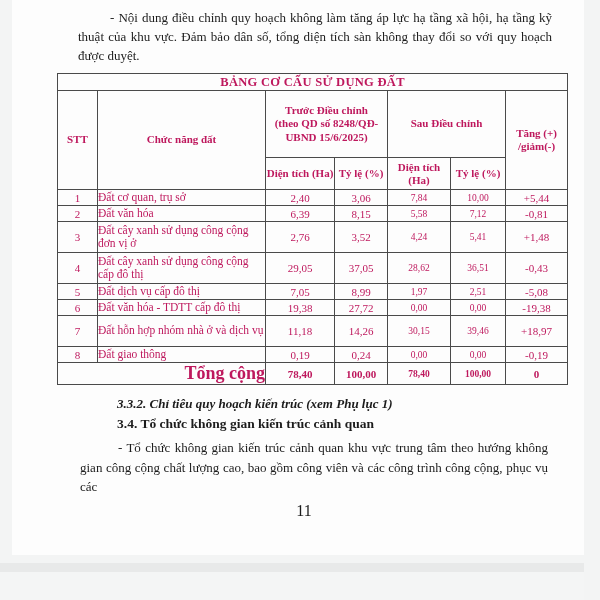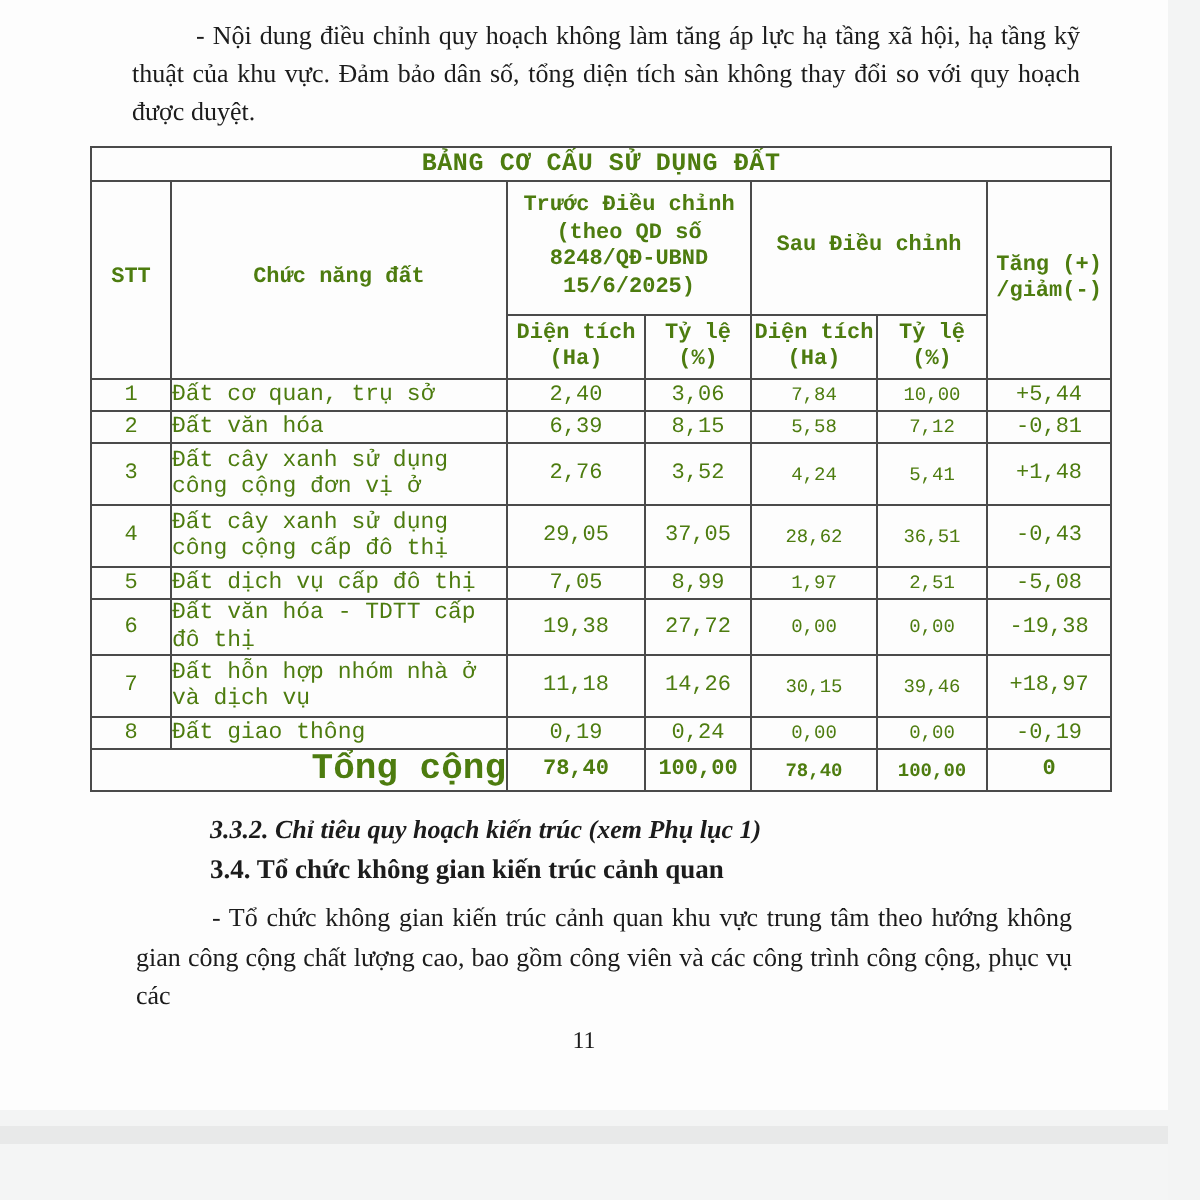--- a/index.html
+++ b/index.html
@@ -3,21 +3,21 @@
 <meta charset="utf-8">
 <style>
   html,body{margin:0;padding:0;}
   body{
     width:600px;height:600px;overflow:hidden;
     font-family:"Liberation Serif","DejaVu Serif",serif;
     background:#f3f4f4;
   }
   .viewport{position:relative;width:600px;height:600px;}
   .page{
-    position:absolute;left:0;top:0;width:584px;height:555px;
+    position:absolute;left:12px;top:0;width:584px;height:555px;
     background:#fdfdfd;color:#1c1c1c;
   }
   .page-bottom-edge{
     position:absolute;left:0;top:563px;width:584px;height:9px;
     background:#e8e9e9;
   }
   .below-page{
     position:absolute;left:0;top:572px;width:600px;height:28px;
     background:#f4f5f5;
   }
@@ -38,28 +38,27 @@
   }
   .heading-bi{
     margin:5px 40px 0 105px;
     font-size:13px;font-weight:bold;font-style:italic;line-height:17px;
   }
   .heading-b{
     margin:3px 40px 0 105px;
     font-size:13.5px;font-weight:bold;line-height:17px;
   }
   .page-number{
-    margin-top:5px;text-align:center;font-size:12px;
+    margin-top:5px;text-align:center;font-size:16px;
   }
 
   table.landuse{
     margin:8px 0 0 45px;
     width:510px;table-layout:fixed;border-collapse:collapse;
-    color:#4d7c0f;
-    font-family:Liberation Mono, monospace;
+    color:#be185d;
   }
   table.landuse td, table.landuse th{
     border:1px solid #4a4a4a;
     vertical-align:middle;padding:0;overflow:hidden;
     font-weight:normal;
   }
   tr.title-row th{
     height:16px;font-size:12.5px;font-weight:bold;text-align:center;
     letter-spacing:.3px;
   }

